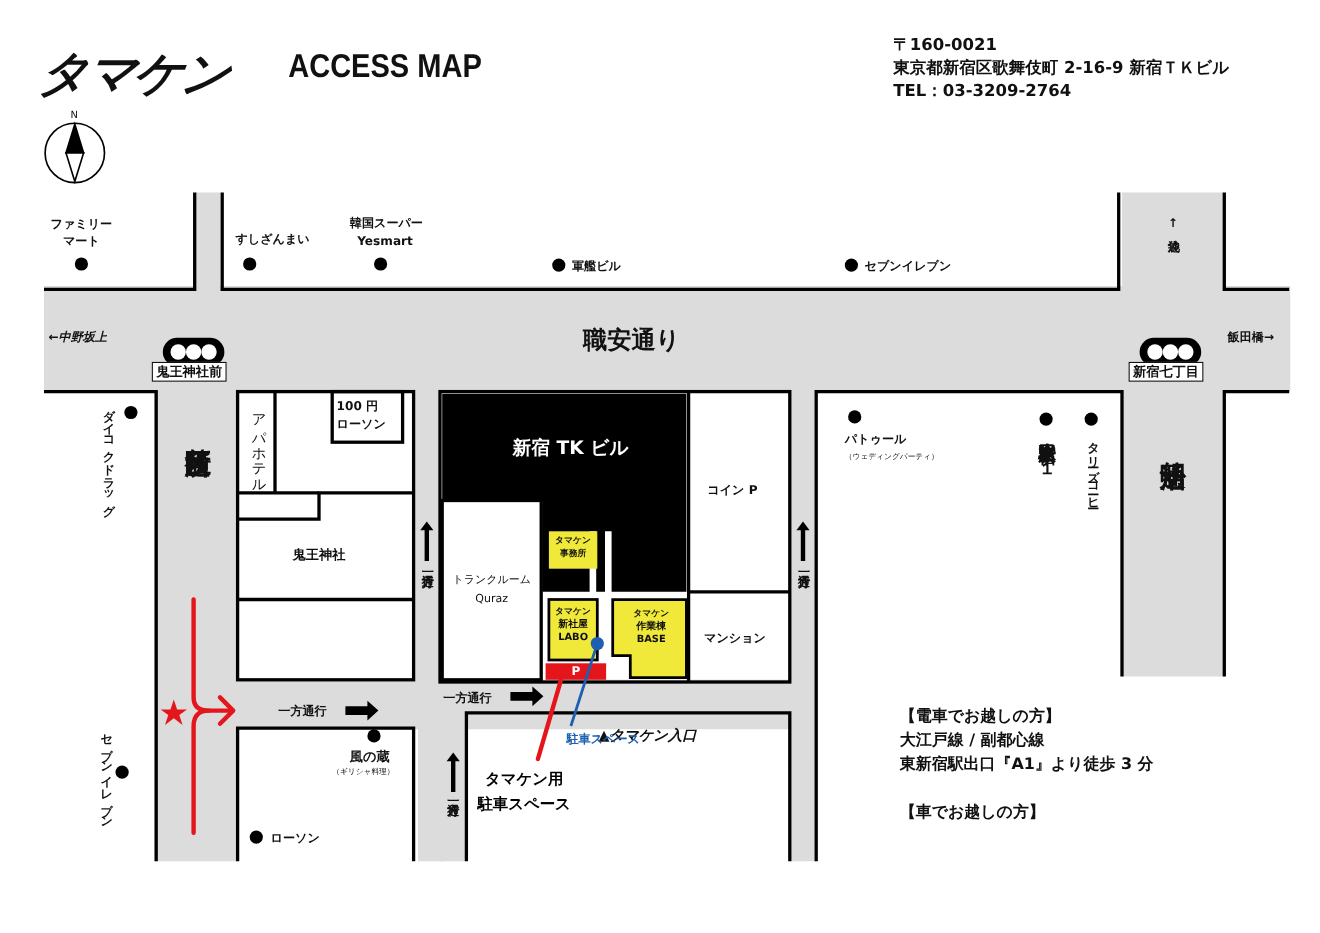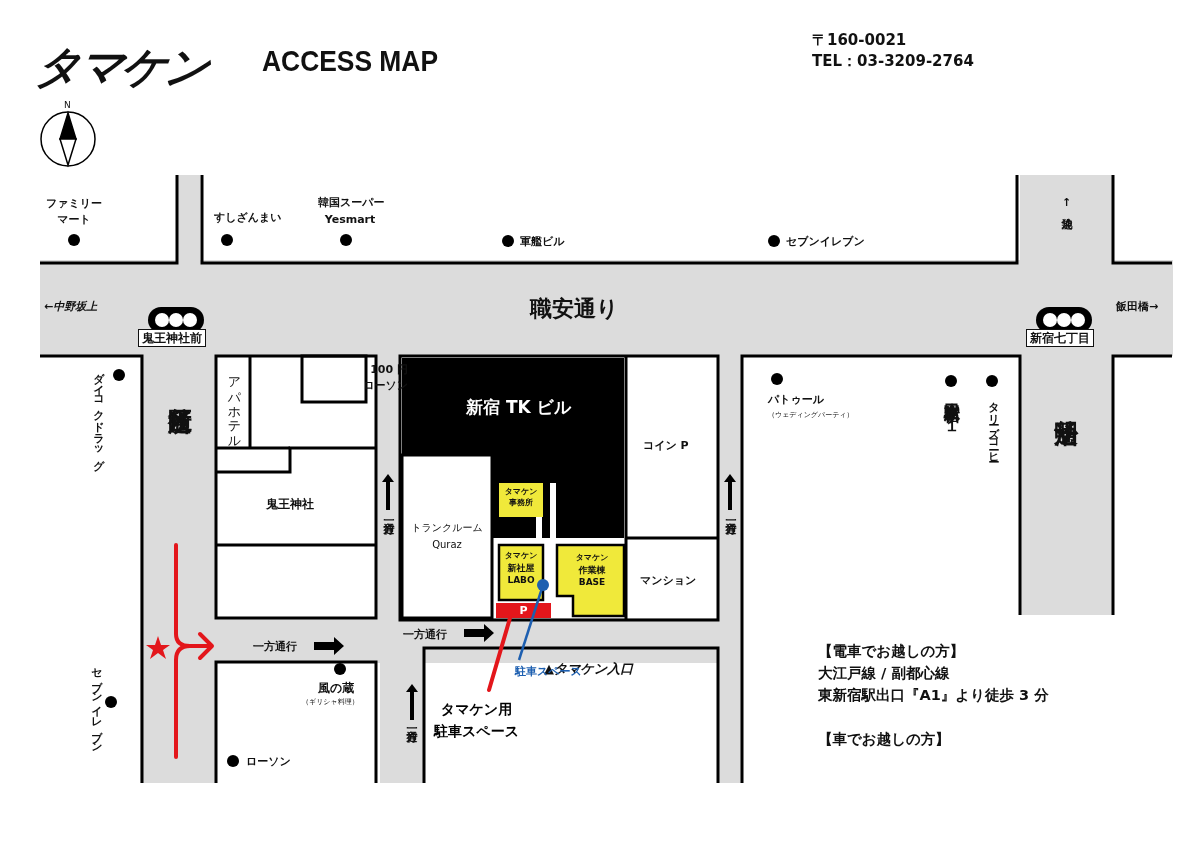--- a/index.html
+++ b/index.html
@@ -123,20 +123,21 @@
   <path d="M158,636 L161,645 L170,645 L163,650 L166,659 L158,653 L150,659 L153,650 L146,645 L155,645 Z" fill="#e3161b"></path>
 
   <line x1="543" y1="585" x2="519" y2="660" stroke="#1d5fb0" stroke-width="2.5"></line>
   <circle cx="543" cy="585" r="6" fill="#1d5fb0"></circle>
 </svg>
 
 <div class="abs logo">タマケン</div>
 <div class="abs title">ACCESS MAP</div>
 <div class="abs addr">
   <div>〒160-0021</div>
+  <div>東京都新宿区歌舞伎町 2-16-9 新宿ＴＫビル</div>
   <div>TEL：03-3209-2764</div>
 </div>
 <div class="abs lbl" style="left:64px;top:100px;font-size:9px;font-weight:normal;">N</div>
 
 <div class="abs lbl" style="left:42px;top:196px;text-align:center;width:64px;line-height:16px;">
   <div>ファミリー</div>
   <div>マート</div>
 </div>
 <div class="abs lbl" style="left:214px;top:210px;">すしざんまい</div>
 <div class="abs lbl" style="left:318px;top:194px;text-align:center;width:64px;line-height:17px;">
@@ -150,21 +151,21 @@
 <div class="abs road" style="left:530px;top:294px;">職安通り</div>
 <div class="abs road vert" style="left:164px;top:390px;font-size:24px;">区役所通り</div>
 <div class="abs road vert" style="left:1050px;top:402px;font-size:24px;">明治通り</div>
 <div class="abs lbl" style="left:44px;top:299px;font-style:italic;">←中野坂上</div>
 <div class="abs lbl" style="left:1116px;top:299px;">飯田橋→</div>
 <div class="abs boxlbl" style="left:138px;top:285px;">鬼王神社前</div>
 <div class="abs boxlbl" style="left:1026px;top:285px;">新宿七丁目</div>
 
 <div class="abs lbl vert" style="left:90px;top:364px;">ダイコクドラッグ</div>
 <div class="abs lbl vert" style="left:225px;top:368px;font-size:13px;font-weight:normal;">アパホテル</div>
-<div class="abs lbl" style="left:306px;top:362px;width:58px;text-align:right;line-height:16px;margin-left:44px;">
+<div class="abs lbl" style="left:306px;top:362px;width:58px;text-align:left;line-height:16px;">
   <div>100 円</div>
   <div>ローソン</div>
 </div>
 <div class="abs lbl" style="left:266px;top:496px;font-size:12px;">鬼王神社</div>
 
 <div class="abs lbl vert" style="left:380px;top:514px;">一方通行</div>
 <div class="abs lbl vert" style="left:722px;top:514px;">一方通行</div>
 <div class="abs lbl vert" style="left:403px;top:722px;">一方通行</div>
 <div class="abs lbl" style="left:253px;top:639px;">一方通行</div>
 <div class="abs lbl" style="left:403px;top:627px;">一方通行</div>

